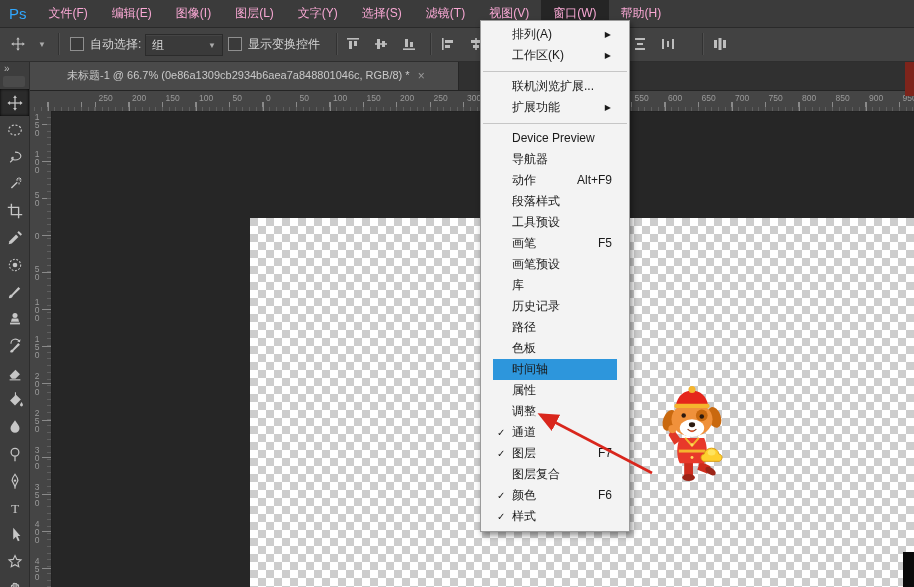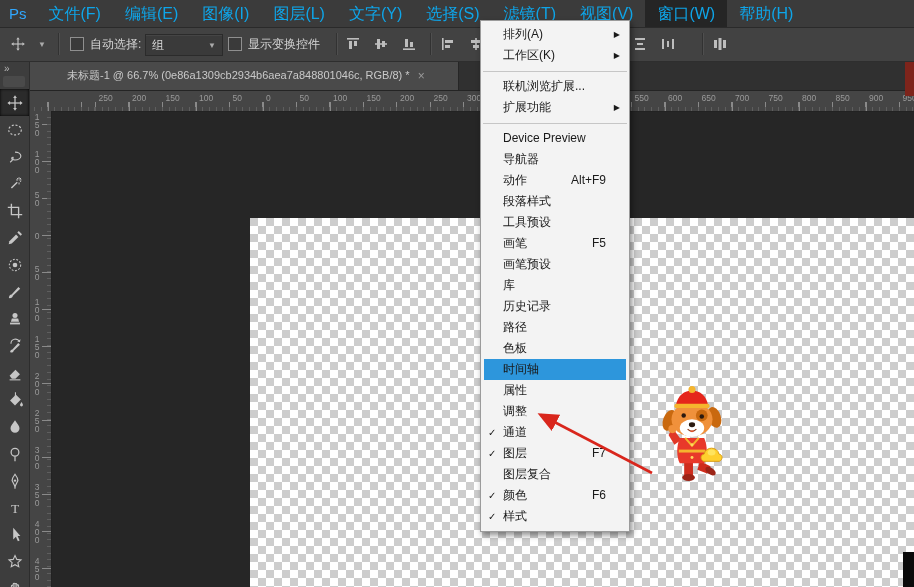--- a/index.html
+++ b/index.html
@@ -3,21 +3,21 @@
 <meta charset="utf-8">
 <style>
   html,body{margin:0;padding:0;background:#111;}
   .stage{position:relative;width:914px;height:587px;overflow:hidden;
     background:#262626;font-family:"Liberation Sans","DejaVu Sans",sans-serif;
     -webkit-font-smoothing:antialiased;}
   
   .menubar{position:absolute;left:0;top:0;width:914px;height:27px;background:#3b3b3b;
     border-bottom:1px solid #2a2a2a;display:flex;align-items:stretch;z-index:30;}
   .ps-logo{color:#31a8ff;font-weight:normal;font-size:15px;line-height:27px;padding:0 10px 0 9px;}
-  .mb-item{color:#0ea5e9;font-size:16px;line-height:27px;padding:0 12px;cursor:default;}
+  .mb-item{color:#f9a8d4;font-size:12px;line-height:27px;padding:0 12px;cursor:default;}
   .mb-item.active{background:#252525;}
   
   .optionsbar{position:absolute;left:0;top:27px;width:914px;height:34px;background:#424242;
     border-bottom:1px solid #2e2e2e;z-index:20;}
   .ob{position:absolute;top:0;height:34px;display:flex;align-items:center;color:#d4d4d4;font-size:12px;}
   .ob-sep{position:absolute;top:6px;width:1px;height:22px;background:#323232;border-right:1px solid #4f4f4f;}
   .checkbox{width:12px;height:12px;border:1px solid #8f8f8f;background:#3a3a3a;display:inline-block;}
   .dropdown{position:absolute;top:7px;height:20px;background:#3a3a3a;border:1px solid #2b2b2b;
     box-shadow:inset 0 1px 0 rgba(255,255,255,.06);color:#d8d8d8;font-size:12px;
     display:flex;align-items:center;justify-content:space-between;padding:0 6px;}
@@ -56,24 +56,24 @@
     writing-mode:vertical-rl;text-orientation:upright;letter-spacing:-2px;}
   
   .pasteboard{position:absolute;left:51px;top:111px;right:0;bottom:0;background:#262626;z-index:1;}
   .checker{position:absolute;left:250px;top:218px;right:0;bottom:0;z-index:2;
     background:repeating-conic-gradient(#ffffff 0% 25%, #cdcdcd 0% 50%);
     background-size:16px 16px;}
   
   .wmenu{position:absolute;left:480px;top:20px;width:148px;background:#f3f3f3;
     border:1px solid #9b9b9b;box-shadow:2px 3px 6px rgba(0,0,0,.45);
     padding:3px 0 4px 0;z-index:50;}
-  .mi{position:relative;height:21px;line-height:21px;margin:0 3px;padding-left:19px;
+  .mi{position:relative;height:21px;line-height:21px;margin:0 12px;padding-left:19px;
     color:#1a1a1a;font-size:12px;white-space:nowrap;}
   .mi .check{position:absolute;left:4px;top:0;font-size:10px;}
-  .mi .sc{position:absolute;right:20px;top:0;}
+  .mi .sc{position:absolute;right:5px;top:0;}
   .mi .sub{position:absolute;right:6px;top:0;font-size:8px;}
   .mi.hl{background:#2d96dc;}
   .msep{height:1px;background:#c6c6c6;margin:4.5px 2px;}
   
   .arrow-svg{position:absolute;left:528px;top:403px;width:134px;height:78px;z-index:60;}
   .dog-svg{position:absolute;left:649px;top:383px;width:86px;height:100px;z-index:25;}
   .red-block{position:absolute;right:0;top:62px;width:9px;height:34px;background:#7e241b;z-index:7;}
   .black-block{position:absolute;right:0;bottom:0;width:11px;height:35px;background:#0b0b0b;z-index:7;}
 </style>
 </head>

